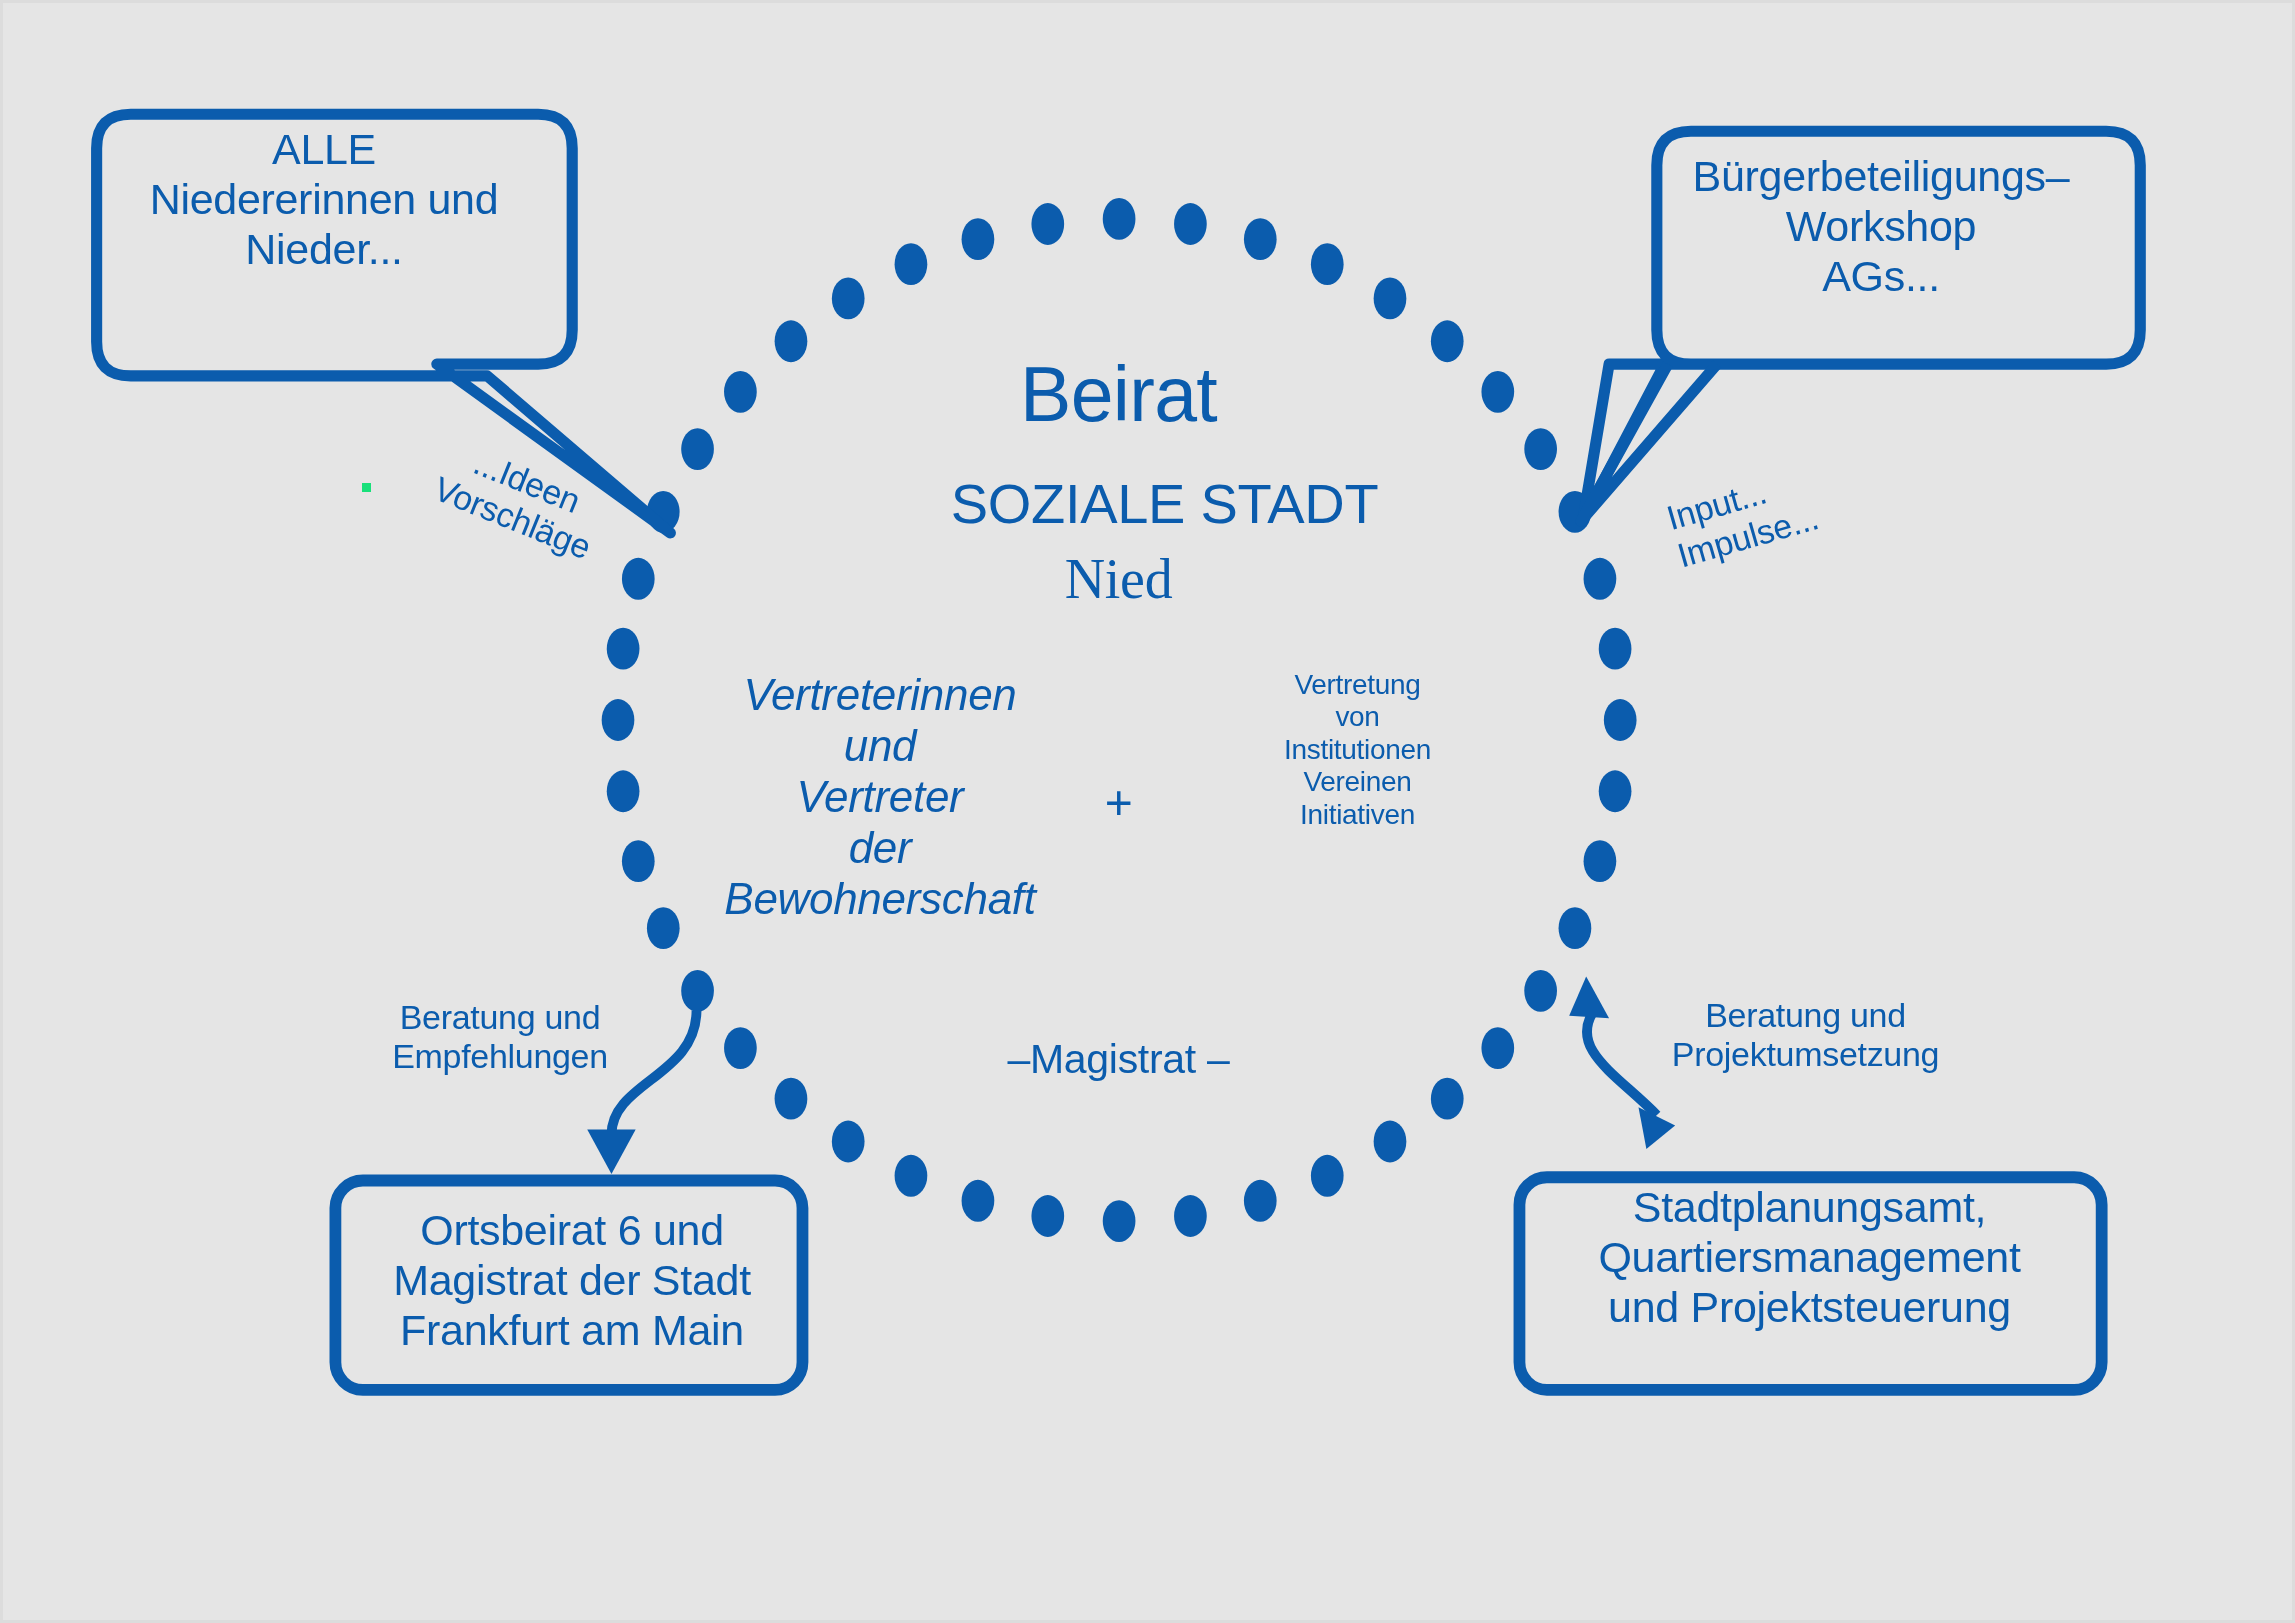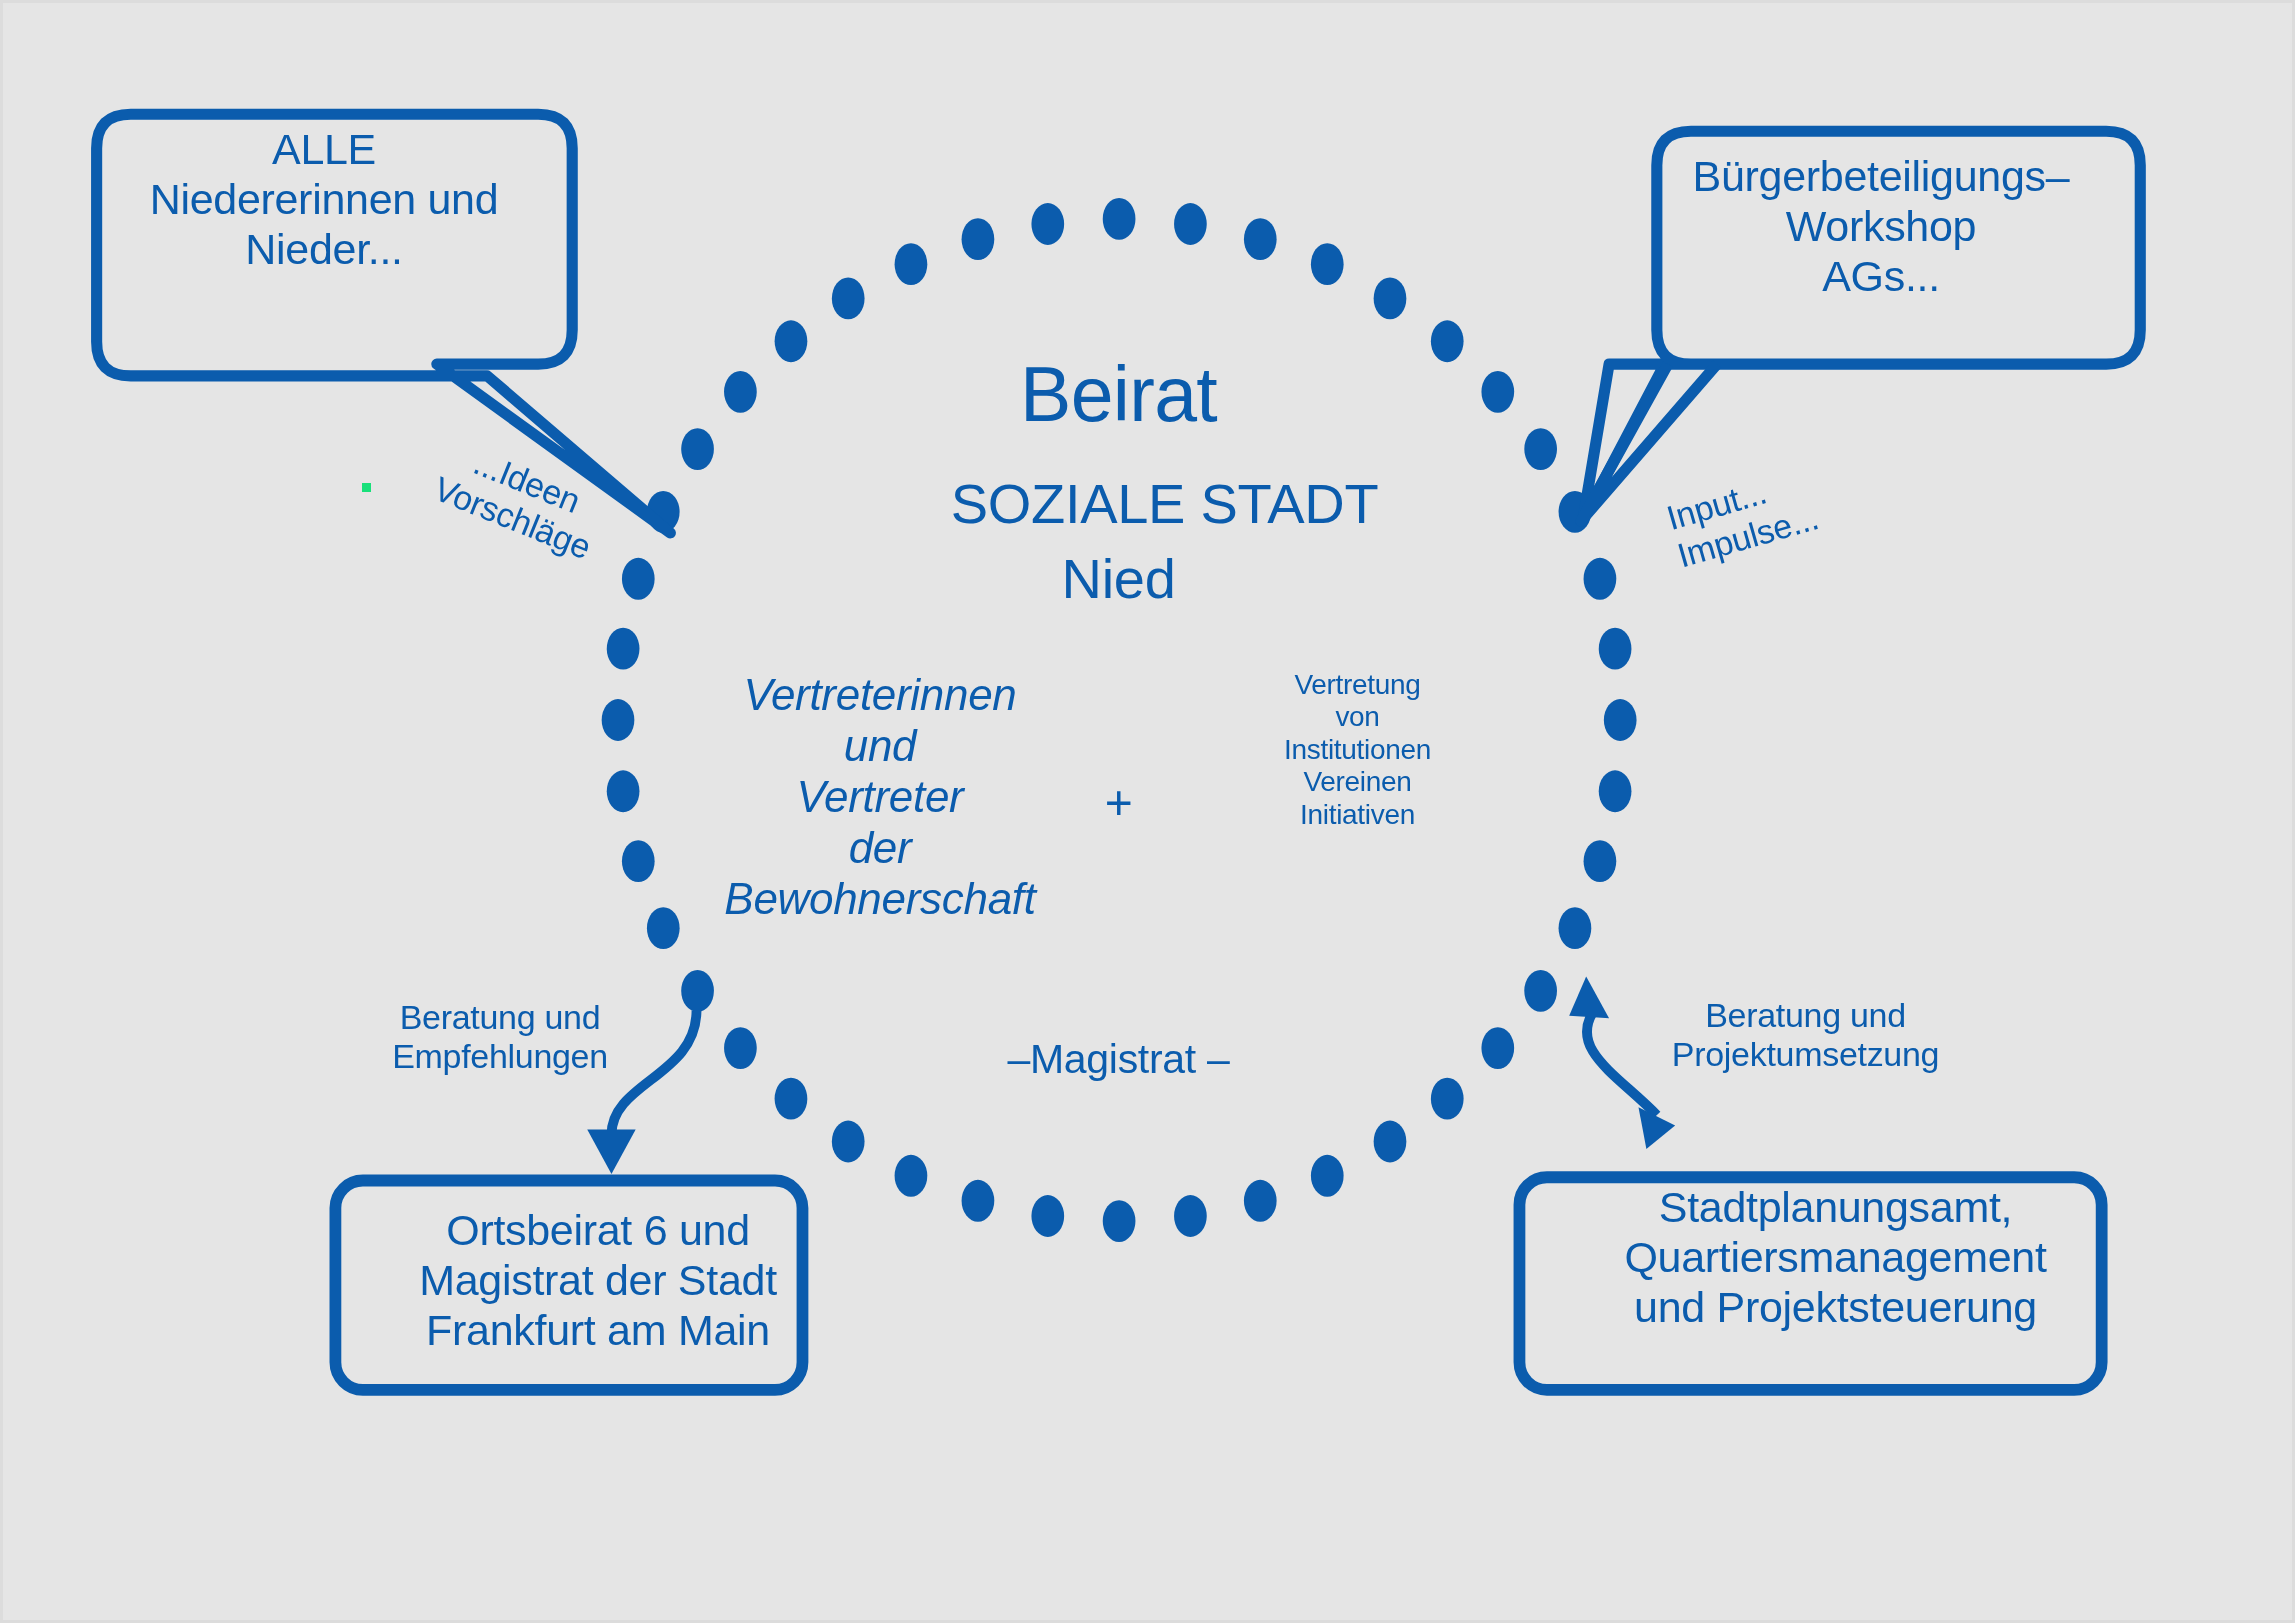--- a/index.html
+++ b/index.html
@@ -33,35 +33,35 @@
   }
 
   
   .bubble-text { font-size: 43px; }
   #bubble-left-text  { left: 92px; top: 122px;  width: 458px; }
   #bubble-right-text { left: 1649px; top: 149px; width: 458px; }
 
   
   #core-title    { left: 854px; top: 347px;  width: 523px; font-size: 77px; font-weight: normal; letter-spacing: -0.7px; }
   #core-sub1     { left: 900px; top: 469px;  width: 523px; font-size: 56px; }
-  #core-sub2     { left: 854px; top: 544px;  width: 523px; font-size: 56px; }
+  #core-sub2     { left: 854px; top: 544px;  width: 523px; font-size: 56px; font-family: Liberation Serif, serif; }
   #core-col-left { left: 694px; top: 666px; width: 366px; font-size: 44px; font-style: italic; }
   #core-plus     { left: 1073px; top: 772px; width: 85px; font-size: 48px; }
   #core-col-right{ left: 1181px; top: 666px; width: 347px; font-size: 28px; text-align: center; }
   #core-vote     { left: 919px; top: 1033px; width: 393px; font-size: 41px; }
 
   
   .small-label { font-size: 34px; }
   #label-ideen    { left: 366px;  top: 458px;  width: 301px; transform: rotate(22deg); transform-origin: 50% 50%; }
   #label-input    { left: 1665px; top: 458px;  width: 275px; transform: rotate(-16deg); transform-origin: 50% 50%; text-align: left; }
   #label-advice-l { left: 353px;  top: 995px; width: 288px; }
   #label-advice-r { left: 1639px; top: 993px; width: 327px; }
 
   
-  .box-text { font-size: 43px; margin-left: 26px; }
+  .box-text { font-size: 43px; }
   #box-left-text  { left: 340px;  top: 1203px; width: 458px; }
   #box-right-text { left: 1525px; top: 1180px; width: 563px; }
 
   .green-dot {
     position: absolute;
     left: 359px; top: 480px;
     width: 8.5px; height: 8.5px;
     background: #19e07a;
   }
 </style>

